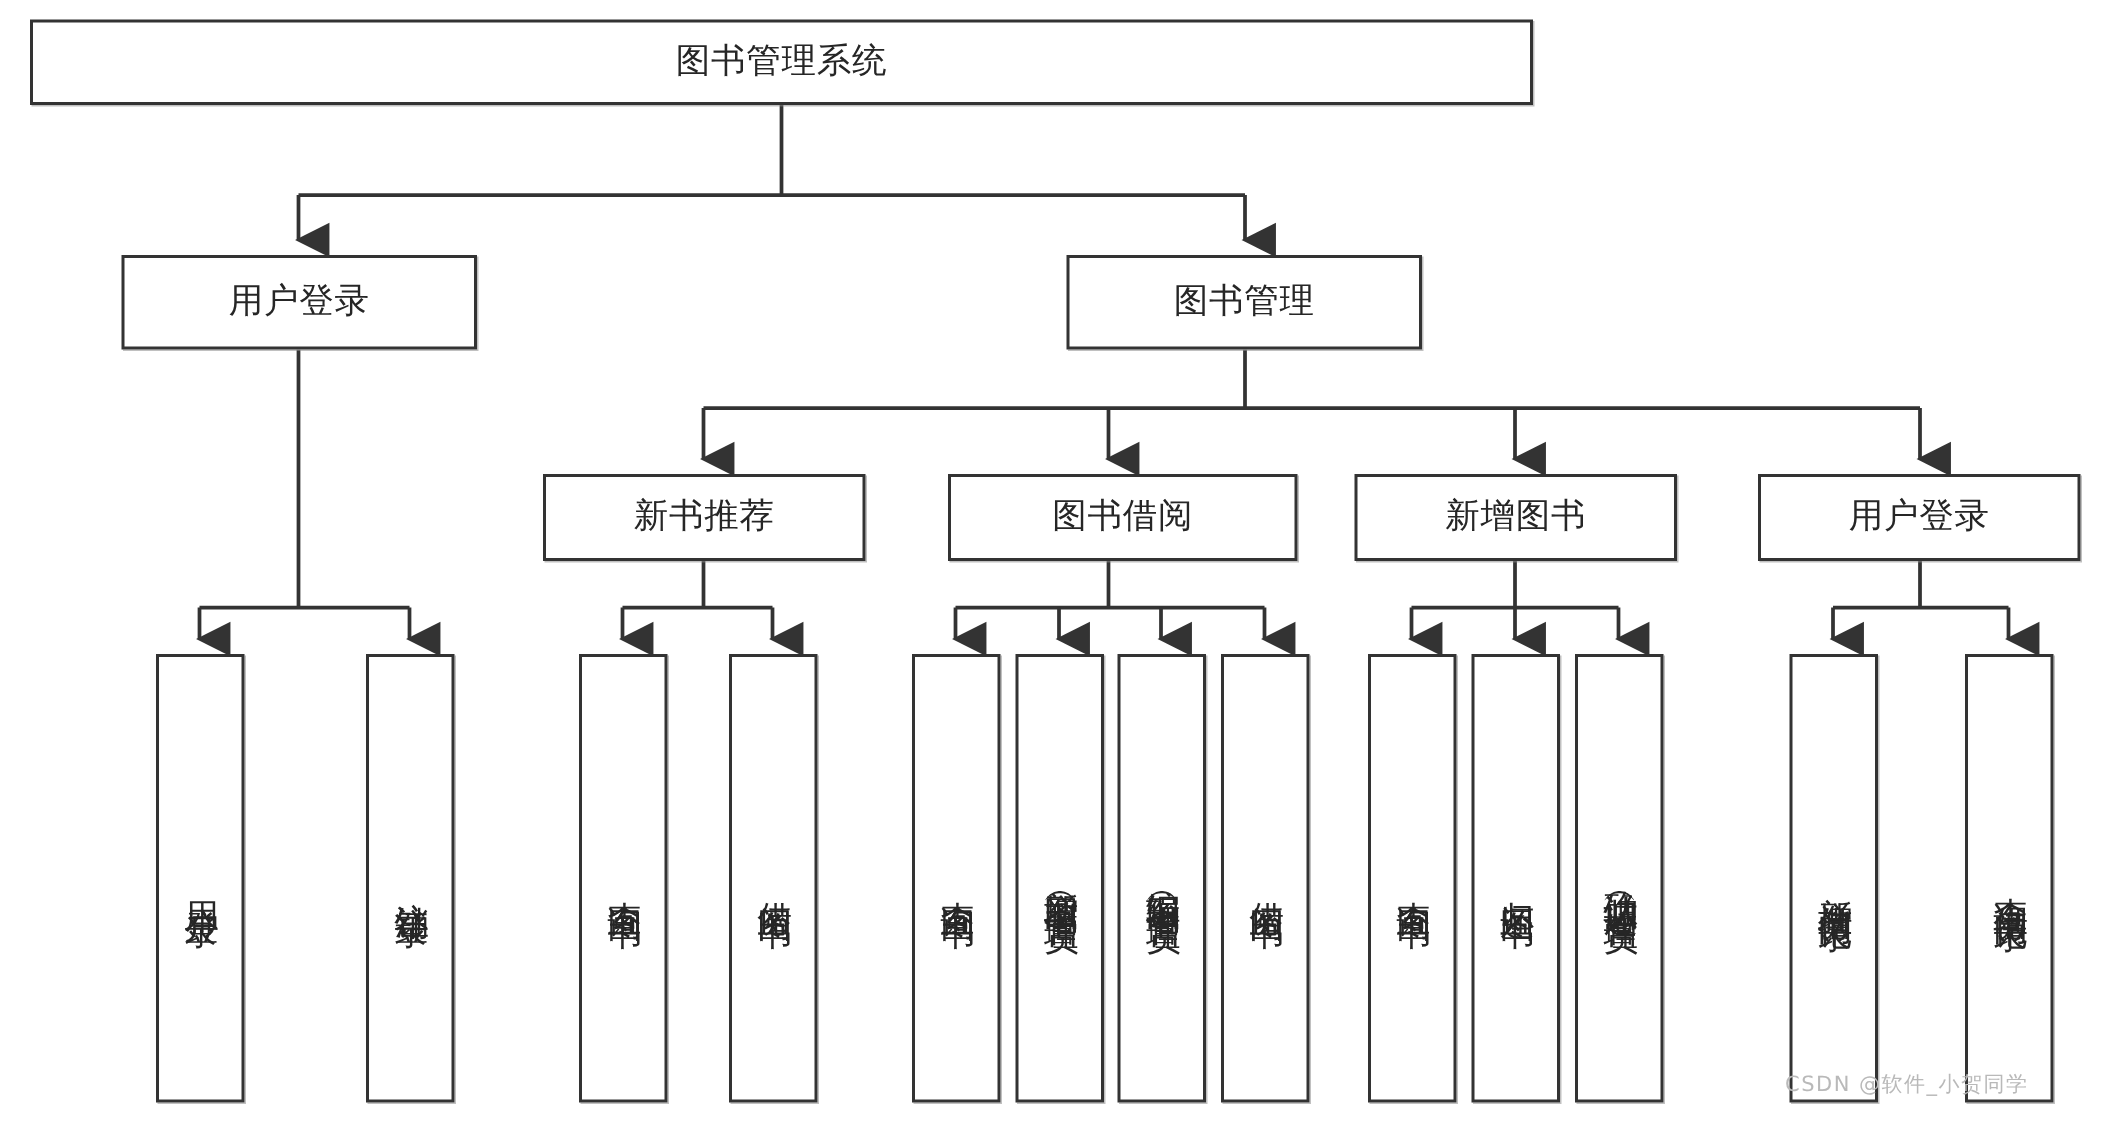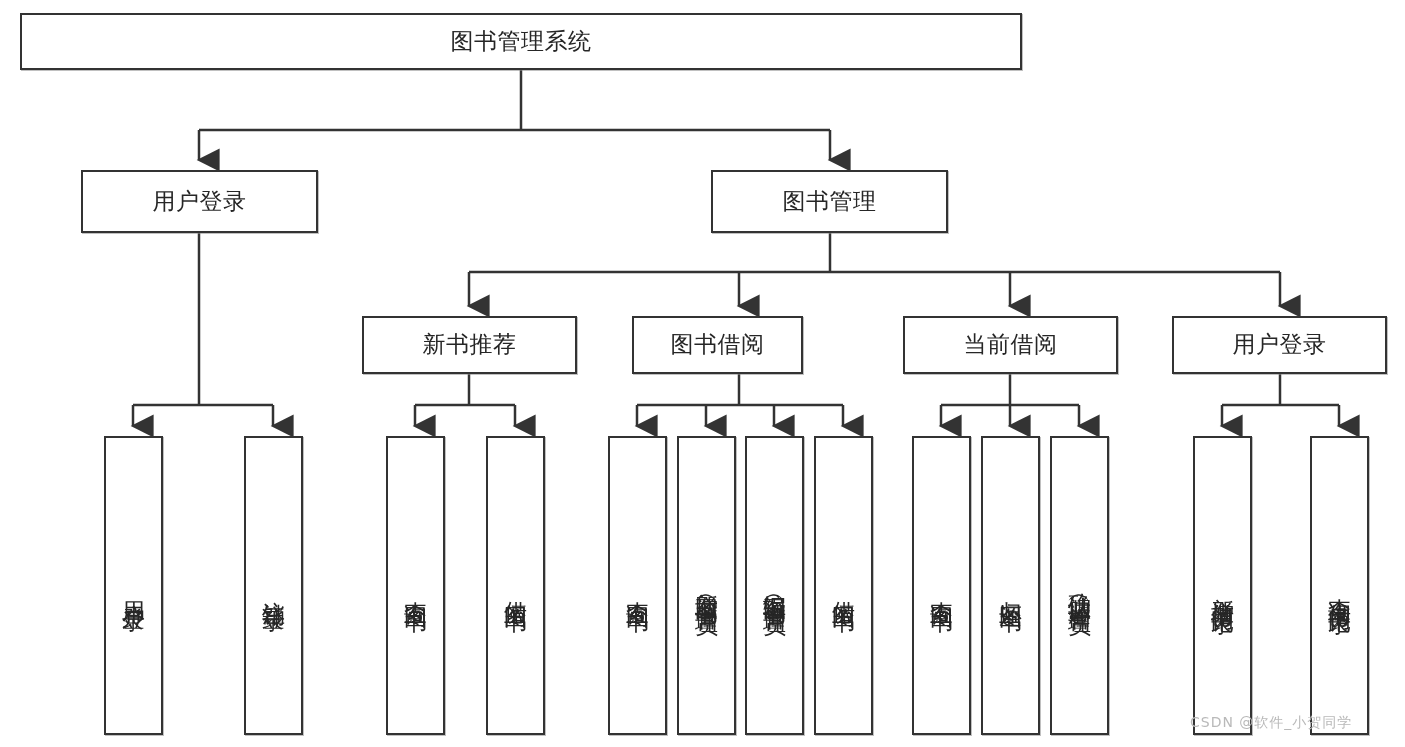--- a/index.html
+++ b/index.html
@@ -139,26 +139,26 @@
   </div>
 
   <div class="node" style="left:362px; top:316px; width:215px; height:58px;">
     <span class="node-label">新书推荐</span>
   </div>
 
   <div class="node" style="left:711px; top:170px; width:237px; height:63px;">
     <span class="node-label">图书管理</span>
   </div>
 
-  <div class="node" style="left:632px; top:316px; width:171px; height:58px;">
+  <div class="node" style="left:632px; top:316px; width:233px; height:58px;">
     <span class="node-label">图书借阅</span>
   </div>
 
   <div class="node" style="left:903px; top:316px; width:215px; height:58px;">
-    <span class="node-label">当前借阅</span>
+    <span class="node-label">新增图书</span>
   </div>
 
   <div class="node" style="left:1172px; top:316px; width:215px; height:58px;">
     <span class="node-label">用户登录</span>
   </div>
 
   <div class="node vertical" style="left:104px; top:436px; width:59px; height:299px;">
     <div class="vwrap">
         <span class="node-label">用户登录</span>
       </div>

